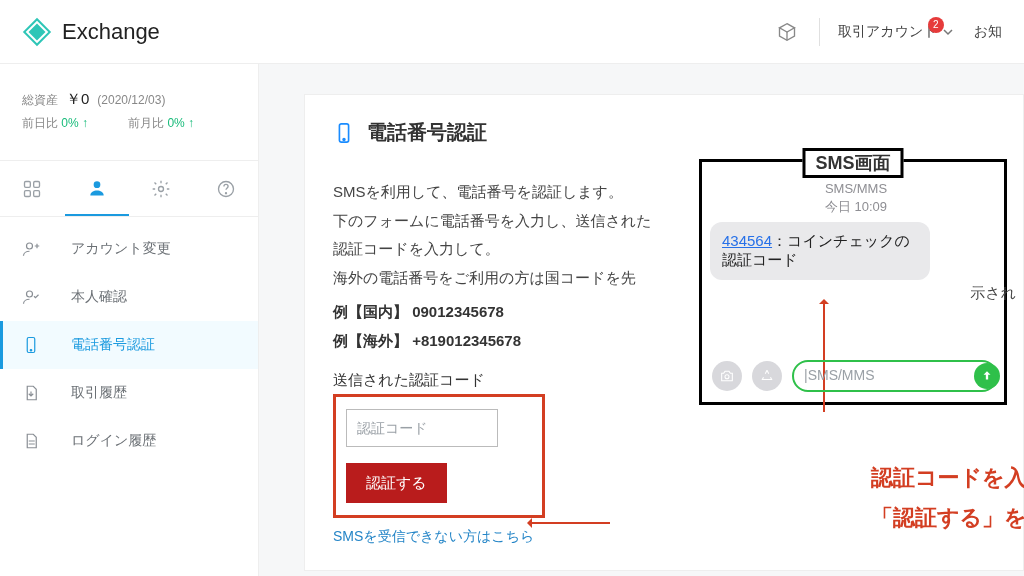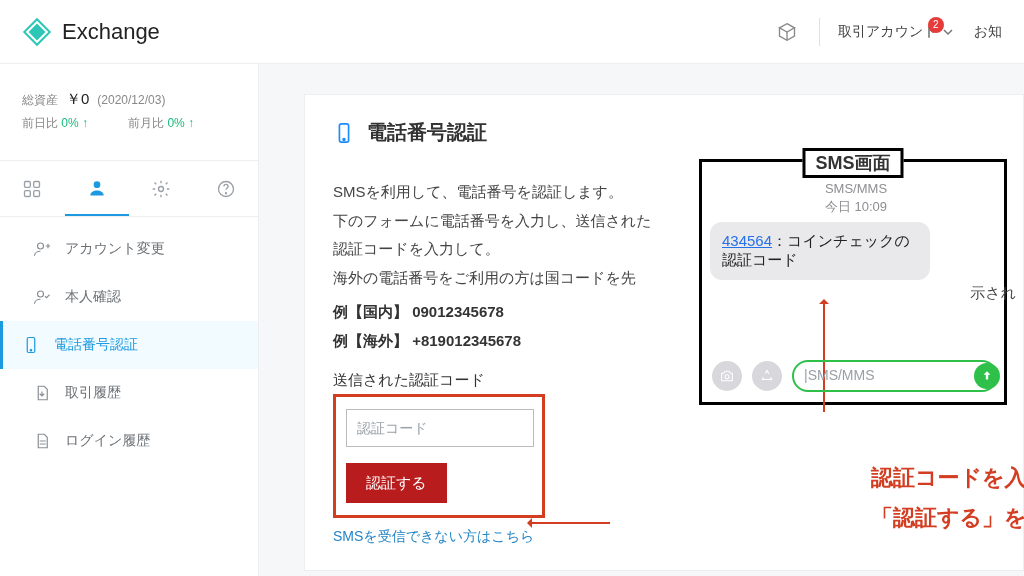--- a/index.html
+++ b/index.html
@@ -95,23 +95,23 @@
     cursor: pointer;
   }
   .sb-tab.active {
     color: #1b9adf;
     border-bottom: 2px solid #1b9adf;
     background: #fff;
   }
 
   .sb-nav { padding-top: 8px; }
   .sb-item {
-    display: flex; align-items: center; gap: 14px;
+    display: flex; align-items: center; gap: 31px;
     height: 48px;
-    padding: 0 33px;
+    padding: 0 22px;
     color: #6b7075;
     font-size: 14px;
     cursor: pointer;
   }
   .sb-item.active {
     color: #1b9adf;
     border-left: 3px solid #1b9adf;
     background: #f2fbff;
     padding-left: 19px;
   }
@@ -143,21 +143,21 @@
   .examples strong { font-weight:600; }
   .section-label { margin-top: 16px; font-size:15px; color:#333; }
 
   .verify-box {
     border: 3px solid #d33e22;
     width: 212px;
     padding: 12px 10px 12px 10px;
     margin-top: 4px;
   }
   .code-input {
-    width: 188px; height: 38px;
+    width: 152px; height: 38px;
     border: 1px solid #bbb;
     font-size: 14px;
     padding: 0 10px;
     color:#444;
   }
   .code-input::placeholder { color:#9aa0a6; }
   .verify-btn {
     display:inline-flex; align-items:center; justify-content:center;
     height: 40px; padding: 0 20px;
     margin-top: 16px;

